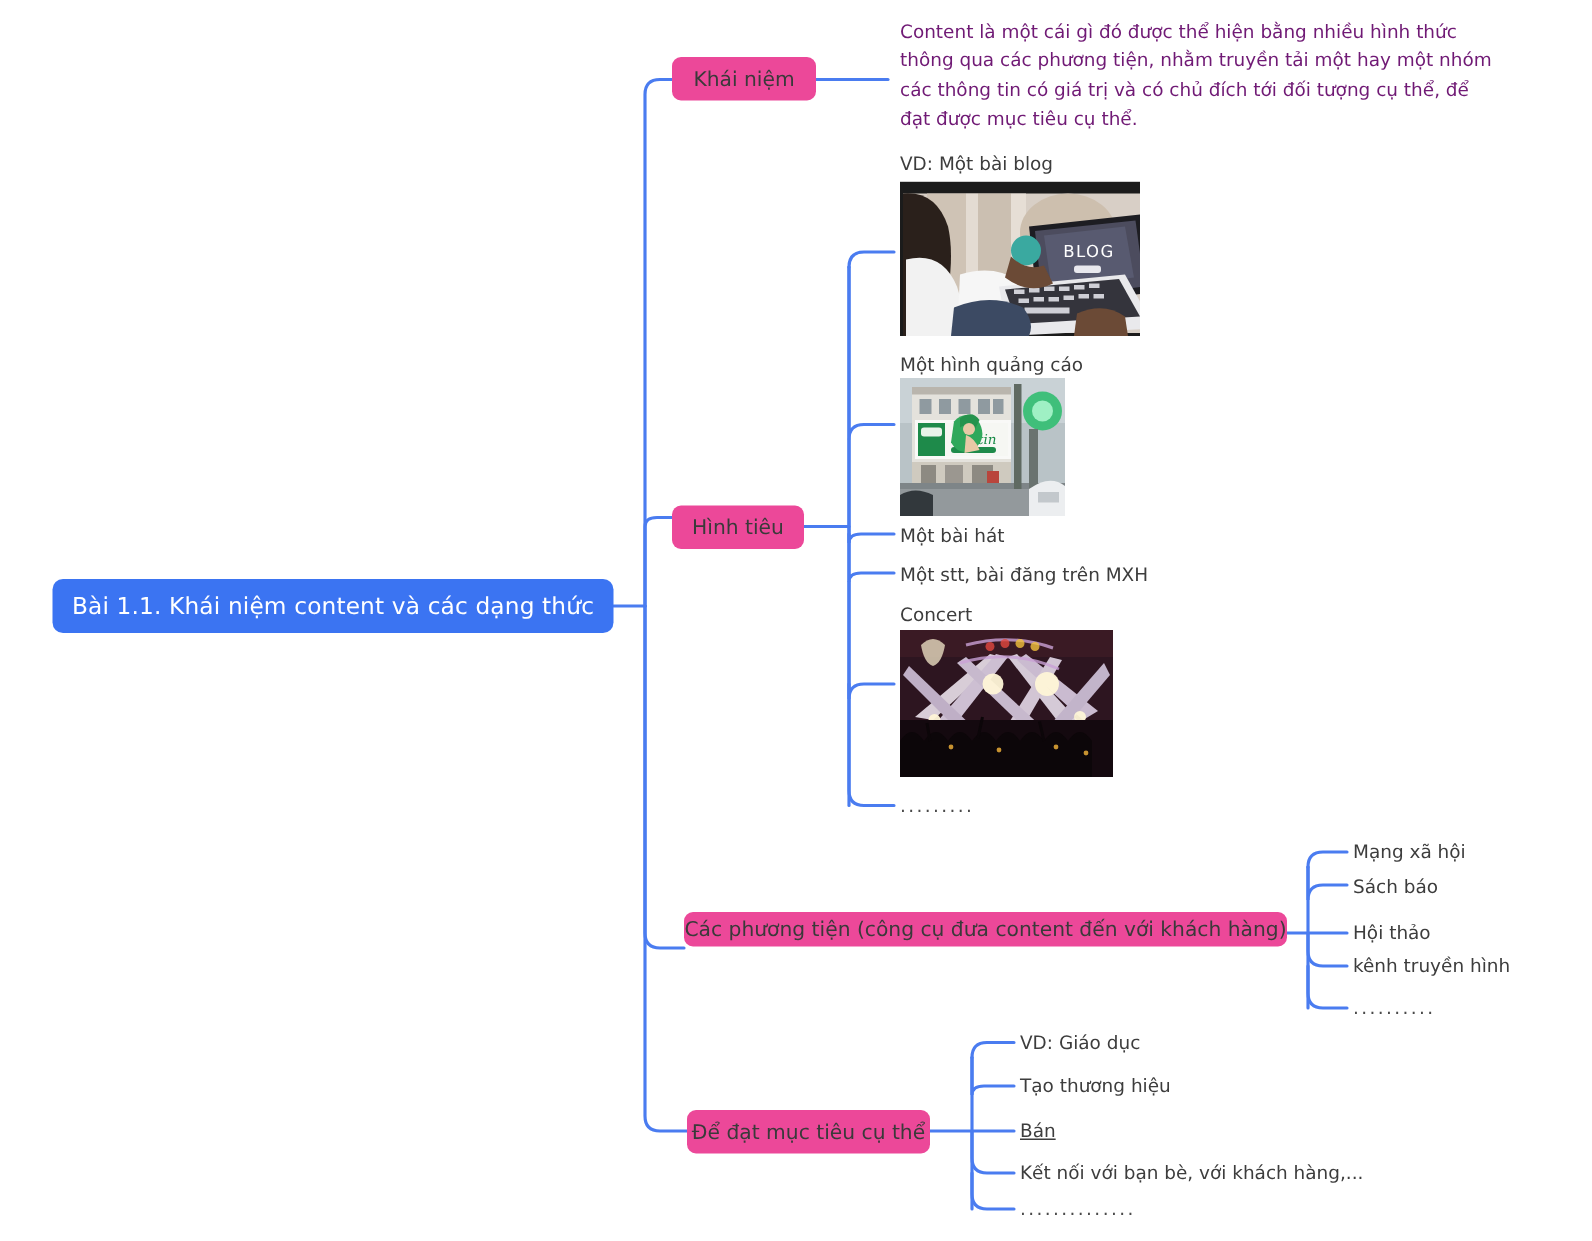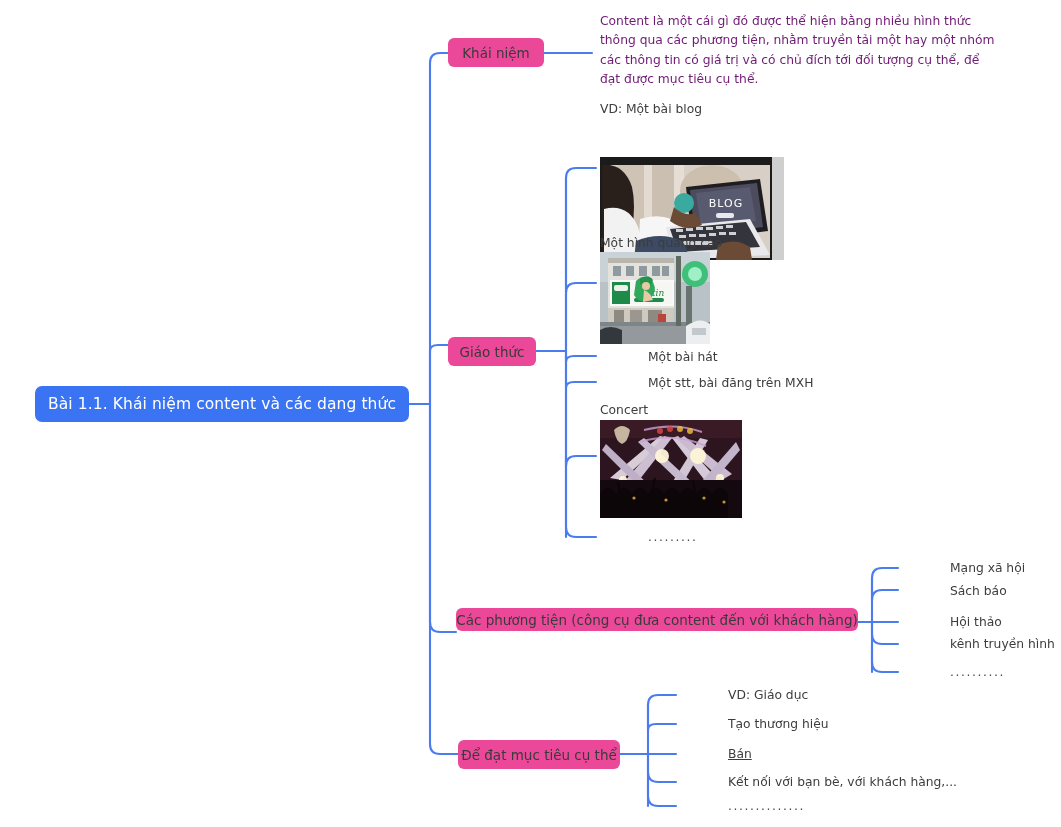--- a/index.html
+++ b/index.html
@@ -21,21 +21,21 @@
   }
 
   .pill{
     background:#ec4899;border-radius:6px;color:#3a3a3a;
     font-size:13.5px;display:flex;align-items:center;justify-content:center;
     padding:0 13px;white-space:nowrap;
   }
 
   .leaf{
     font-size:12.3px;color:#3d3d3d;white-space:nowrap;
-    display:flex;align-items:center;margin-left:48px;
+    display:flex;align-items:center;
   }
 
   .para{
     font-size:12.3px;line-height:19.4px;color:#701a75;width:400px;
   }
 
   .caption{font-size:12.3px;color:#3d3d3d;white-space:nowrap;}
 
   .dots{letter-spacing:1.6px;color:#4a4a4a;font-size:12.3px;}
 
@@ -92,27 +92,27 @@
 
   <div class="node pill" style="left:448px;top:38px;width:96px;height:29px;">
     <span>Khái niệm</span>
   </div>
 
   <div class="node para" style="left:600px;top:12px;">
     <span>Content là một cái gì đó được thể hiện bằng nhiều hình thức thông qua các phương tiện, nhằm truyền tải một hay một nhóm các thông tin có giá trị và có chủ đích tới đối tượng cụ thể, để đạt được mục tiêu cụ thể.</span>
   </div>
 
   <div class="node pill" style="left:448px;top:337px;width:88px;height:29px;">
-    <span>Giáo thức</span>
+    <span>Hình tiêu</span>
   </div>
 
   <div class="node caption" style="left:600px;top:102px;">
     <span>VD: Một bài blog</span>
   </div>
-  <div class="thumb" style="left:600px;top:121px;width:184px;height:103px;margin-top:36px;">
+  <div class="thumb" style="left:600px;top:121px;width:160px;height:103px;">
     <svg width="172" height="103" viewBox="0 0 172 103">
       <rect width="172" height="103" fill="#1b1b1b"></rect>
       <rect x="2" y="8" width="168" height="93" fill="#d8cfc6"></rect>
       <rect x="18" y="8" width="26" height="93" fill="#cfc3b5"></rect>
       <rect x="44" y="8" width="8" height="93" fill="#e3dbd2"></rect>
       <rect x="52" y="8" width="22" height="93" fill="#cbbfb1"></rect>
       <rect x="74" y="8" width="10" height="93" fill="#e6ded5"></rect>
       <ellipse cx="112" cy="34" rx="32" ry="26" fill="#cdbfae"></ellipse>
       <path d="M2 8 q22 -2 30 22 q6 26 -6 73 H2 Z" fill="#2a201b"></path>
       <path d="M4 52 q24 -6 34 18 q6 18 4 33 H4 Z" fill="#f2f2f2"></path>

